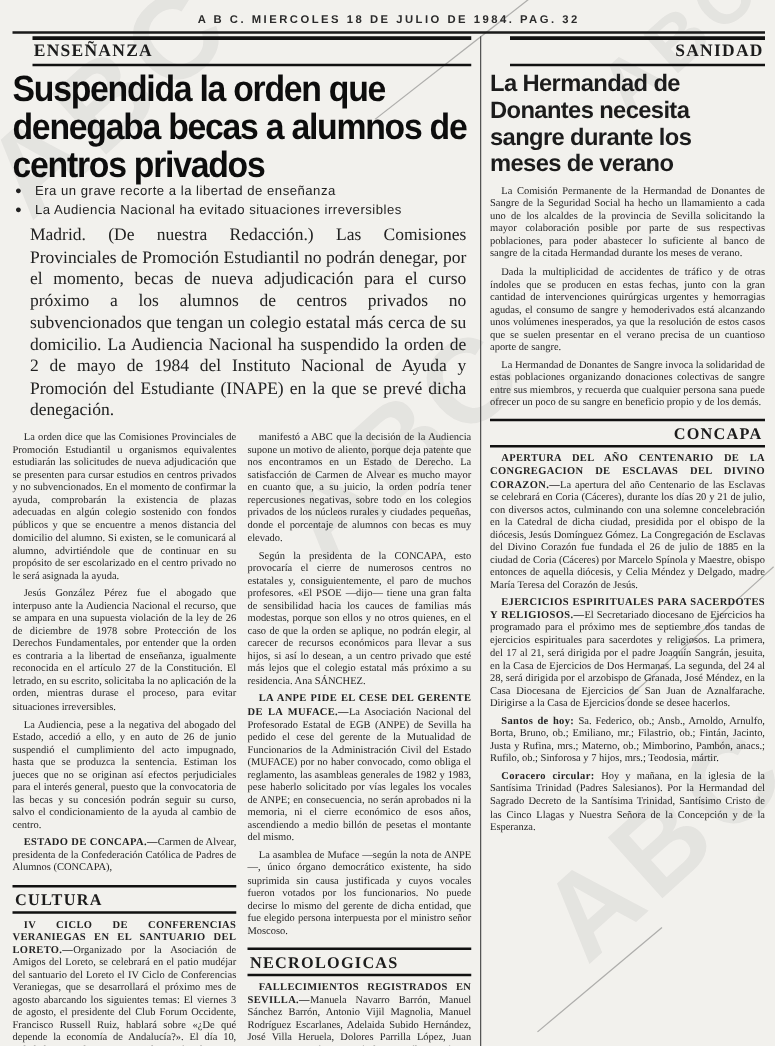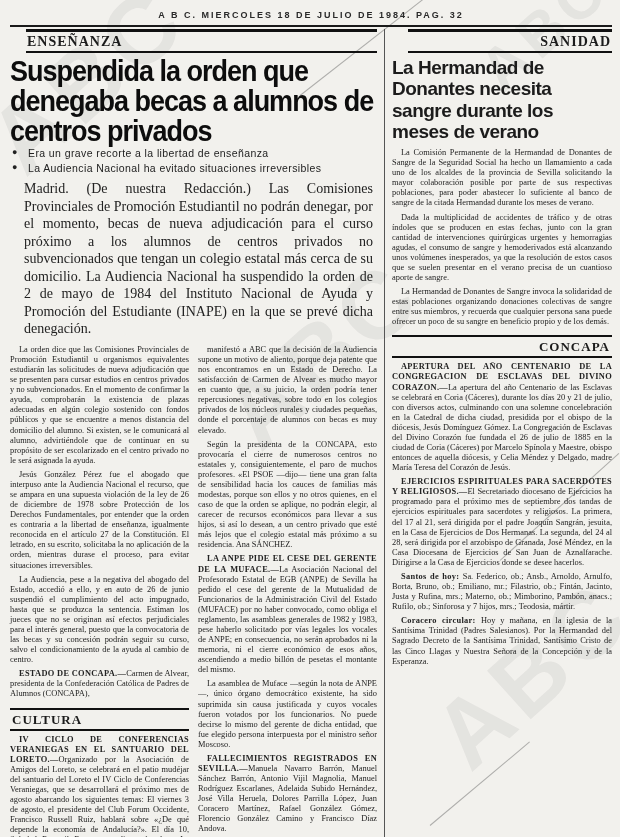--- a/index.html
+++ b/index.html
@@ -200,20 +200,23 @@
             </div>
             <p class="body"><b>IV CICLO DE CONFERENCIAS VERANIEGAS EN EL SANTUARIO DEL LORETO.—</b><span>Organizado por la Asociación de Amigos del Loreto, se celebrará en el patio mudéjar del santuario del Loreto el IV Ciclo de Conferencias Veraniegas, que se desarrollará el próximo mes de agosto abarcando los siguientes temas: El viernes 3 de agosto, el presidente del Club Forum Occidente, Francisco Russell Ruiz, hablará sobre «¿De qué depende la economía de Andalucía?». El día 10, Soledad Becerril Bustamante disertará sobre «La imagen romántica de Andalucía». El siguiente viernes, día 17, el escritor y periodista José Luis Ortiz de Lanzagorta titulará su conferencia «Narrativa andaluza: una experiencia personal». Finalmente, el último viernes del mes, día 24, Ignacio Valduérteles Pastos, director de Centros Educativos, conferenciará sobre la «Historia y perspectiva de la educación en Andalucía». Las conferencias tendrán lugar a las nueve de la noche los días indicados.</span></p>
           </div>
 
           <div class="colB">
             <p class="body"><b></b><span>manifestó a ABC que la decisión de la Audiencia supone un motivo de aliento, porque deja patente que nos encontramos en un Estado de Derecho. La satisfacción de Carmen de Alvear es mucho mayor en cuanto que, a su juicio, la orden podría tener repercusiones negativas, sobre todo en los colegios privados de los núcleos rurales y ciudades pequeñas, donde el porcentaje de alumnos con becas es muy elevado.</span></p>
             <p class="body"><b></b><span>Según la presidenta de la CONCAPA, esto provocaría el cierre de numerosos centros no estatales y, consiguientemente, el paro de muchos profesores. «El PSOE —dijo— tiene una gran falta de sensibilidad hacia los cauces de familias más modestas, porque son ellos y no otros quienes, en el caso de que la orden se aplique, no podrán elegir, al carecer de recursos económicos para llevar a sus hijos, si así lo desean, a un centro privado que esté más lejos que el colegio estatal más próximo a su residencia. Ana SÁNCHEZ.</span></p>
             <p class="body"><b>LA ANPE PIDE EL CESE DEL GERENTE DE LA MUFACE.—</b><span>La Asociación Nacional del Profesorado Estatal de EGB (ANPE) de Sevilla ha pedido el cese del gerente de la Mutualidad de Funcionarios de la Administración Civil del Estado (MUFACE) por no haber convocado, como obliga el reglamento, las asambleas generales de 1982 y 1983, pese haberlo solicitado por vías legales los vocales de ANPE; en consecuencia, no serán aprobados ni la memoria, ni el cierre económico de esos años, ascendiendo a medio billón de pesetas el montante del mismo.</span></p>
             <p class="body"><b></b><span>La asamblea de Muface —según la nota de ANPE—, único órgano democrático existente, ha sido suprimida sin causa justificada y cuyos vocales fueron votados por los funcionarios. No puede decirse lo mismo del gerente de dicha entidad, que fue elegido persona interpuesta por el ministro señor Moscoso.</span></p>
 
+            <div class="sub-header">
+              <span>NECROLOGICAS</span>
+            </div>
             <p class="body"><b>FALLECIMIENTOS REGISTRADOS EN SEVILLA.—</b><span>Manuela Navarro Barrón, Manuel Sánchez Barrón, Antonio Vijil Magnolia, Manuel Rodríguez Escarlanes, Adelaida Subido Hernández, José Villa Heruela, Dolores Parrilla López, Juan Coracero Martínez, Rafael González Gómez, Florencio González Camino y Francisco Díaz Andova.</span></p>
 
             <div class="box-outer">
               <div class="box-inner">Los hospitales de Sevilla necesitan diariamente que cien personas donen su sangre.</div>
             </div>
           </div>
         </div>
       </div>
 
       <div class="right-area">

